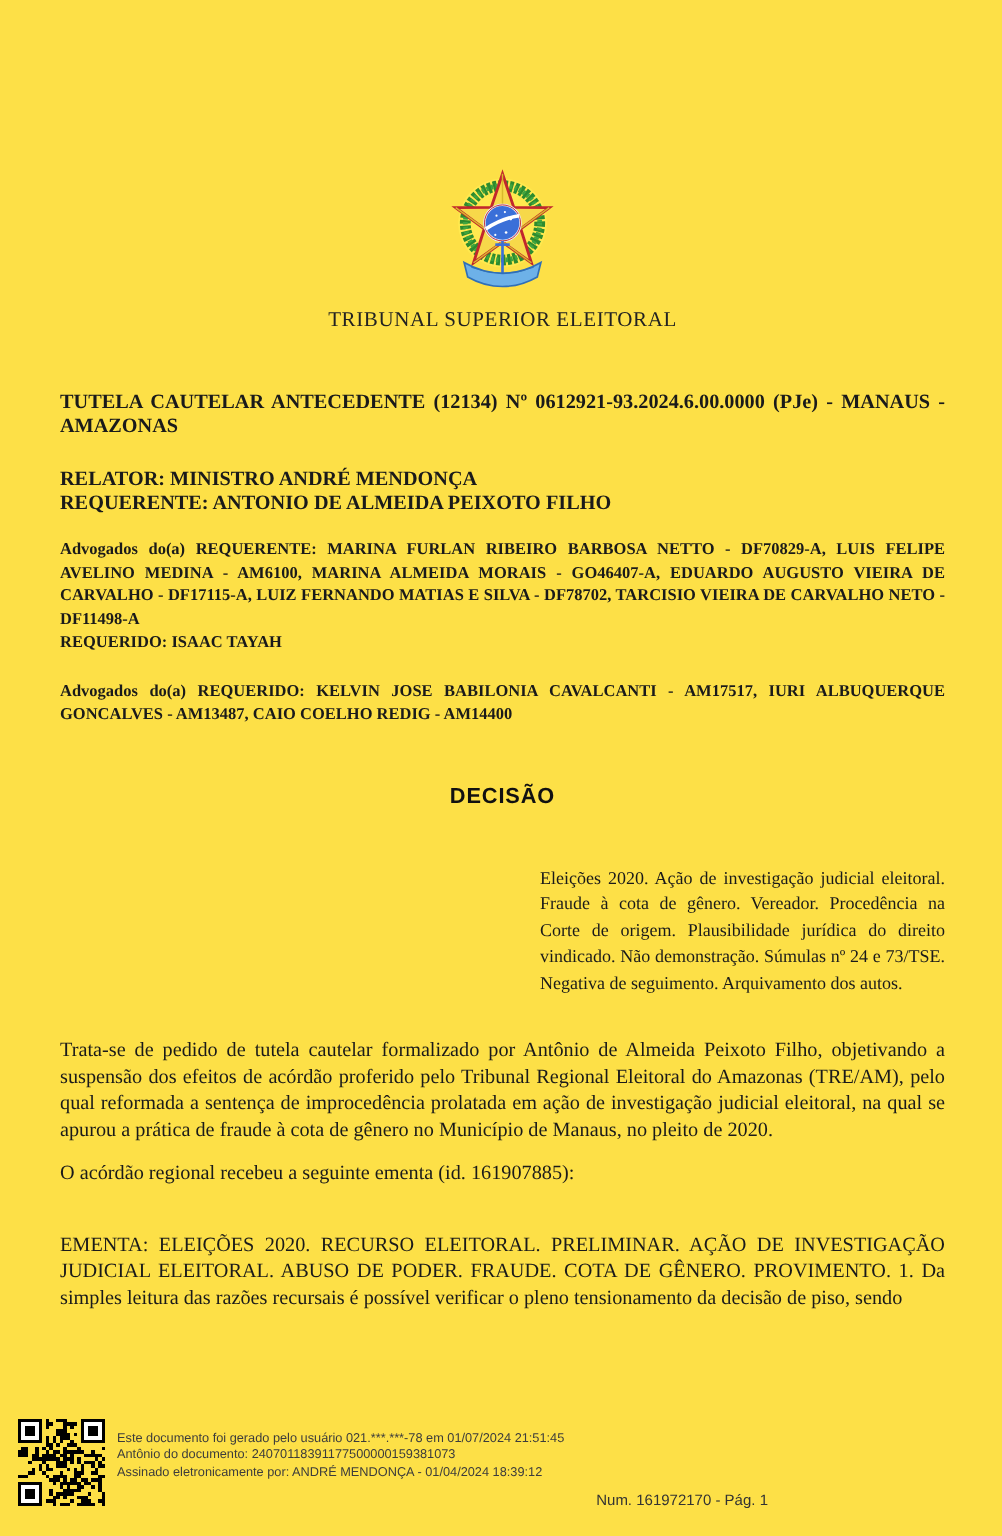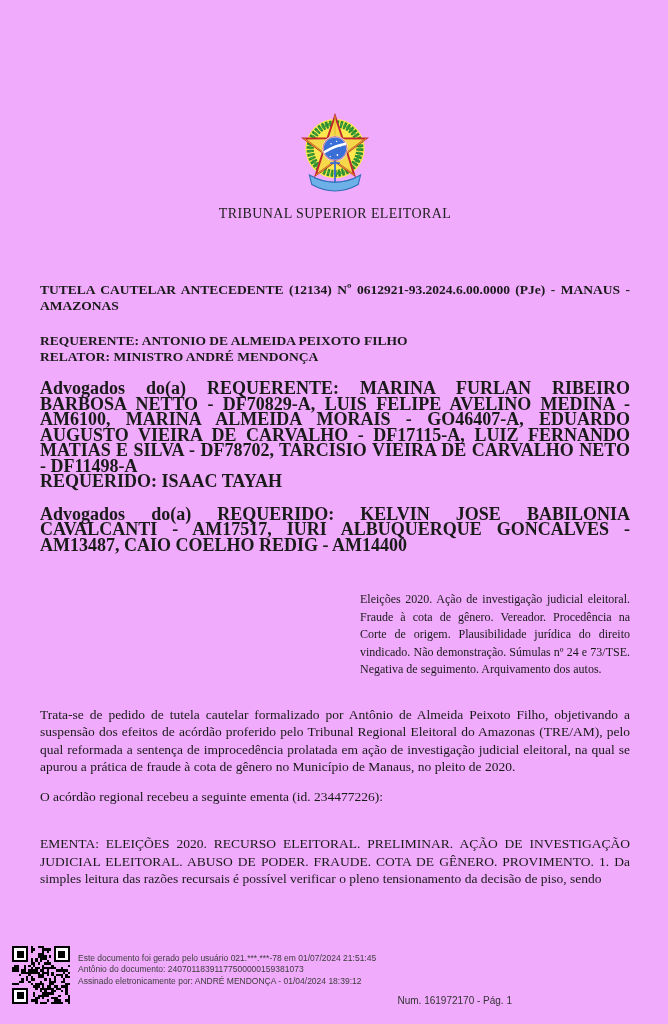--- a/index.html
+++ b/index.html
@@ -1,20 +1,20 @@
 <!DOCTYPE html>
 <html><head>
 <meta charset="utf-8">
 <style>
   html, body { margin: 0; padding: 0; background: #ffffff; }
   .page {
     position: relative;
     width: 668px;
     height: 1024px;
-    background: #f0abfc;
+    background: #fde047;
     font-family: "Liberation Serif", serif;
     color: #1a1a1a;
     overflow: hidden;
   }
   .content {
     position: absolute;
     top: 0; left: 40px;
     width: 590px;
     height: 935px;
     overflow: hidden;
@@ -26,28 +26,28 @@
     display: block;
   }
   .court-title {
     text-align: center;
     font-size: 14px;
     letter-spacing: 0.4px;
     margin-top: 7px;
     color: #222;
   }
   .case-block {
-    margin-top: 60px;
+    margin-top: 38px;
     font-weight: bold;
     font-size: 13.5px;
     line-height: 15.5px;
     text-align: justify;
   }
   .party-block { margin-top: 20px; font-weight: bold; font-size: 13.5px; line-height: 15.5px; }
-  .adv-block   { margin-top: 17px; font-weight: bold; font-size: 18px; line-height: 15.5px; text-align: justify; }
+  .adv-block   { margin-top: 17px; font-weight: bold; font-size: 11px; line-height: 15.5px; text-align: justify; }
   .adv-block .last-line { text-align: left; }
   .decision-heading {
     margin-top: 38px;
     text-align: center;
     font-family: "Liberation Sans", sans-serif;
     font-weight: bold;
     font-size: 14.5px;
     letter-spacing: 0.6px;
     color: #111;
   }
@@ -128,38 +128,39 @@
 
       <path d="M18,80 Q34,89 50,89 Q66,89 82,80 L79,92 Q65,100 50,100 Q35,100 21,92 Z" fill="#6db1e8" stroke="#2f6fb8" stroke-width="1.4"></path>
       <path d="M24,84 Q50,94 76,84" stroke="#2f6fb8" stroke-width="0.8" fill="none"></path>
     </svg>
 
     <div class="court-title">TRIBUNAL SUPERIOR ELEITORAL</div>
 
     <div class="case-block">TUTELA CAUTELAR ANTECEDENTE (12134)  Nº 0612921-93.2024.6.00.0000 (PJe) - MANAUS - AMAZONAS</div>
 
     <div class="party-block">
+      <div>RELATOR: MINISTRO ANDRÉ MENDONÇA</div>
       <div>REQUERENTE: ANTONIO DE ALMEIDA PEIXOTO FILHO</div>
-      <div>RELATOR: MINISTRO ANDRÉ MENDONÇA</div>
     </div>
 
     <div class="adv-block">
       <div>Advogados do(a) REQUERENTE: MARINA FURLAN RIBEIRO BARBOSA NETTO - DF70829-A, LUIS FELIPE AVELINO MEDINA - AM6100, MARINA ALMEIDA MORAIS - GO46407-A, EDUARDO AUGUSTO VIEIRA DE CARVALHO - DF17115-A, LUIZ FERNANDO MATIAS E SILVA - DF78702, TARCISIO VIEIRA DE CARVALHO NETO - DF11498-A</div>
       <div class="last-line">REQUERIDO: ISAAC TAYAH</div>
     </div>
 
     <div class="adv-block">
       <div>Advogados do(a) REQUERIDO: KELVIN JOSE BABILONIA CAVALCANTI - AM17517, IURI ALBUQUERQUE GONCALVES - AM13487, CAIO COELHO REDIG - AM14400</div>
     </div>
 
+    <div class="decision-heading">DECISÃO</div>
 
     <div class="summary-quote">Eleições 2020. Ação de investigação judicial eleitoral. Fraude à cota de gênero. Vereador. Procedência na Corte de origem. Plausibilidade jurídica do direito vindicado. Não demonstração. Súmulas nº 24 e 73/TSE. Negativa de seguimento. Arquivamento dos autos.</div>
 
     <div class="body-par">Trata-se de pedido de tutela cautelar formalizado por Antônio de Almeida Peixoto Filho, objetivando a suspensão dos efeitos de acórdão proferido pelo Tribunal Regional Eleitoral do Amazonas (TRE/AM), pelo qual reformada a sentença de improcedência prolatada em ação de investigação judicial eleitoral, na qual se apurou a prática de fraude à cota de gênero no Município de Manaus, no pleito de 2020.</div>
-    <div class="body-par short">O acórdão regional recebeu a seguinte ementa (id. 234477226):</div>
+    <div class="body-par short">O acórdão regional recebeu a seguinte ementa (id. 161907885):</div>
     <div class="body-par ementa">EMENTA: ELEIÇÕES 2020. RECURSO ELEITORAL. PRELIMINAR. AÇÃO DE INVESTIGAÇÃO JUDICIAL ELEITORAL. ABUSO DE PODER. FRAUDE. COTA DE GÊNERO. PROVIMENTO. 1. Da simples leitura das razões recursais é possível verificar o pleno tensionamento da decisão de piso, sendo</div>
 
   </div>
 
   <div class="footer">
     <div class="qr">
       <svg viewBox="0 0 25 25" shape-rendering="crispEdges" xmlns="http://www.w3.org/2000/svg" id="qr-svg">
           <rect x="8" y="0" width="1" height="1" fill="#000"></rect>
           <rect x="11" y="0" width="1" height="1" fill="#000"></rect>
           <rect x="12" y="0" width="1" height="1" fill="#000"></rect>

